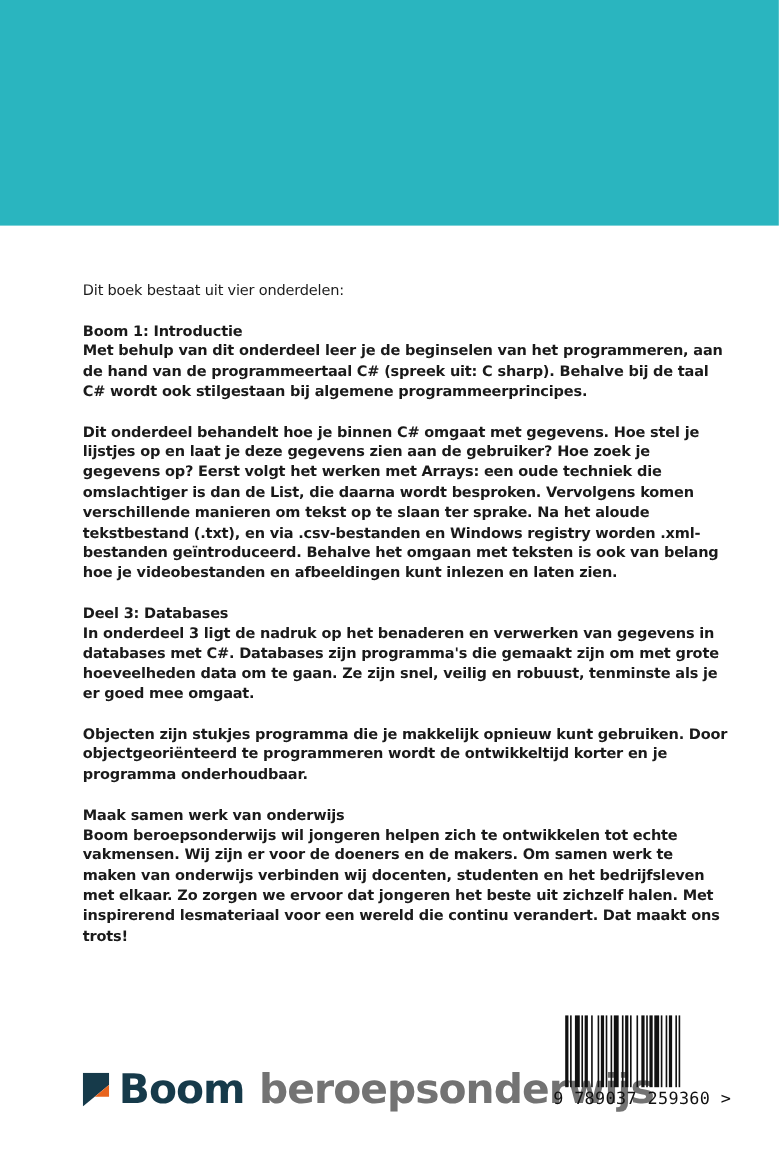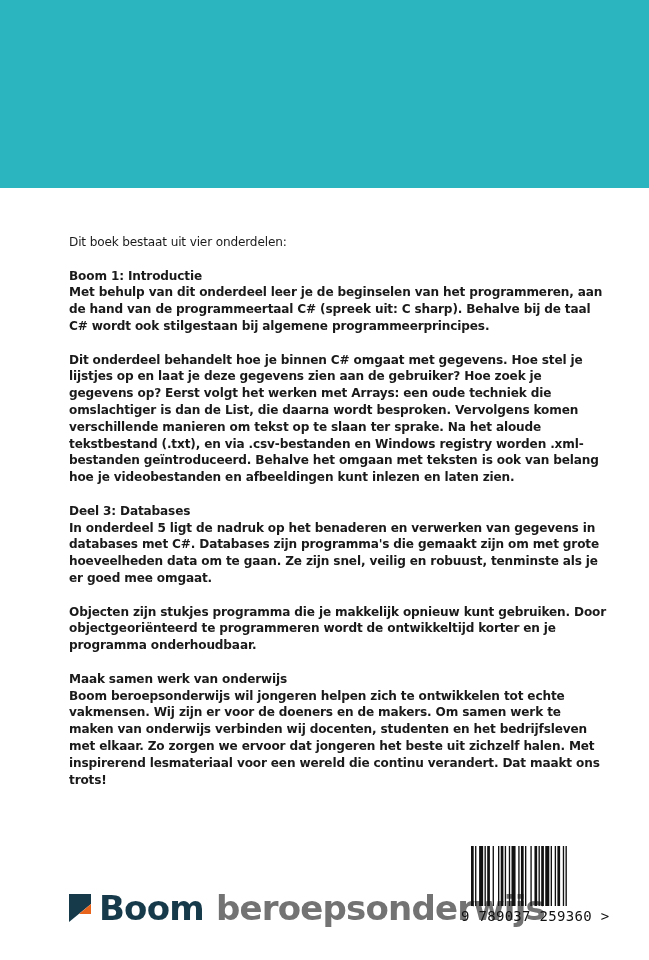--- a/index.html
+++ b/index.html
@@ -41,21 +41,21 @@
 
   <div class="section">
     <h2>Boom 1: Introductie</h2>
     <p>Met behulp van dit onderdeel leer je de beginselen van het programmeren, aan de hand van de programmeertaal C# (spreek uit: C sharp). Behalve bij de taal C# wordt ook stilgestaan bij algemene programmeerprincipes.</p>
   </div>
   <div class="section">
     <p>Dit onderdeel behandelt hoe je binnen C# omgaat met gegevens. Hoe stel je lijstjes op en laat je deze gegevens zien aan de gebruiker? Hoe zoek je gegevens op? Eerst volgt het werken met Arrays: een oude techniek die omslachtiger is dan de List, die daarna wordt besproken. Vervolgens komen verschillende manieren om tekst op te slaan ter sprake. Na het aloude tekstbestand (.txt), en via .csv-bestanden en Windows registry worden .xml-bestanden geïntroduceerd. Behalve het omgaan met teksten is ook van belang hoe je videobestanden en afbeeldingen kunt inlezen en laten zien.</p>
   </div>
   <div class="section">
     <h2>Deel 3: Databases</h2>
-    <p>In onderdeel 5 ligt de nadruk op het benaderen en verwerken van gegevens in databases met C#. Databases zijn programma's die gemaakt zijn om met grote hoeveelheden data om te gaan. Ze zijn snel, veilig en robuust, tenminste als je er goed mee omgaat.</p>
+    <p>In onderdeel 3 ligt de nadruk op het benaderen en verwerken van gegevens in databases met C#. Databases zijn programma's die gemaakt zijn om met grote hoeveelheden data om te gaan. Ze zijn snel, veilig en robuust, tenminste als je er goed mee omgaat.</p>
   </div>
   <div class="section">
     <p>Objecten zijn stukjes programma die je makkelijk opnieuw kunt gebruiken. Door objectgeoriënteerd te programmeren wordt de ontwikkeltijd korter en je programma onderhoudbaar.</p>
   </div>
   <div class="section">
     <h2>Maak samen werk van onderwijs</h2>
     <p>Boom beroepsonderwijs wil jongeren helpen zich te ontwikkelen tot echte vakmensen. Wij zijn er voor de doeners en de makers. Om samen werk te maken van onderwijs verbinden wij docenten, studenten en het bedrijfsleven met elkaar. Zo zorgen we ervoor dat jongeren het beste uit zichzelf halen. Met inspirerend lesmateriaal voor een wereld die continu verandert. Dat maakt ons trots!</p>
   </div>
 </div>
 

